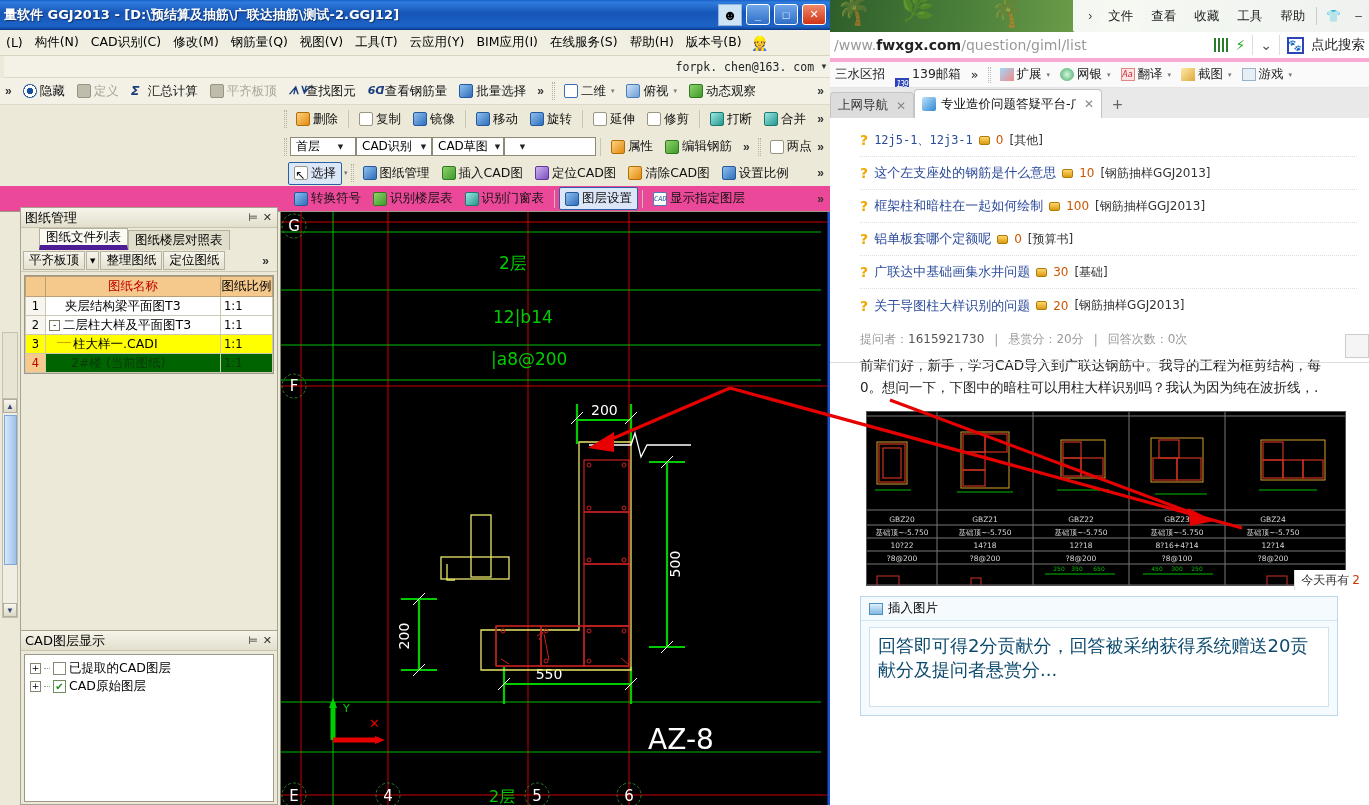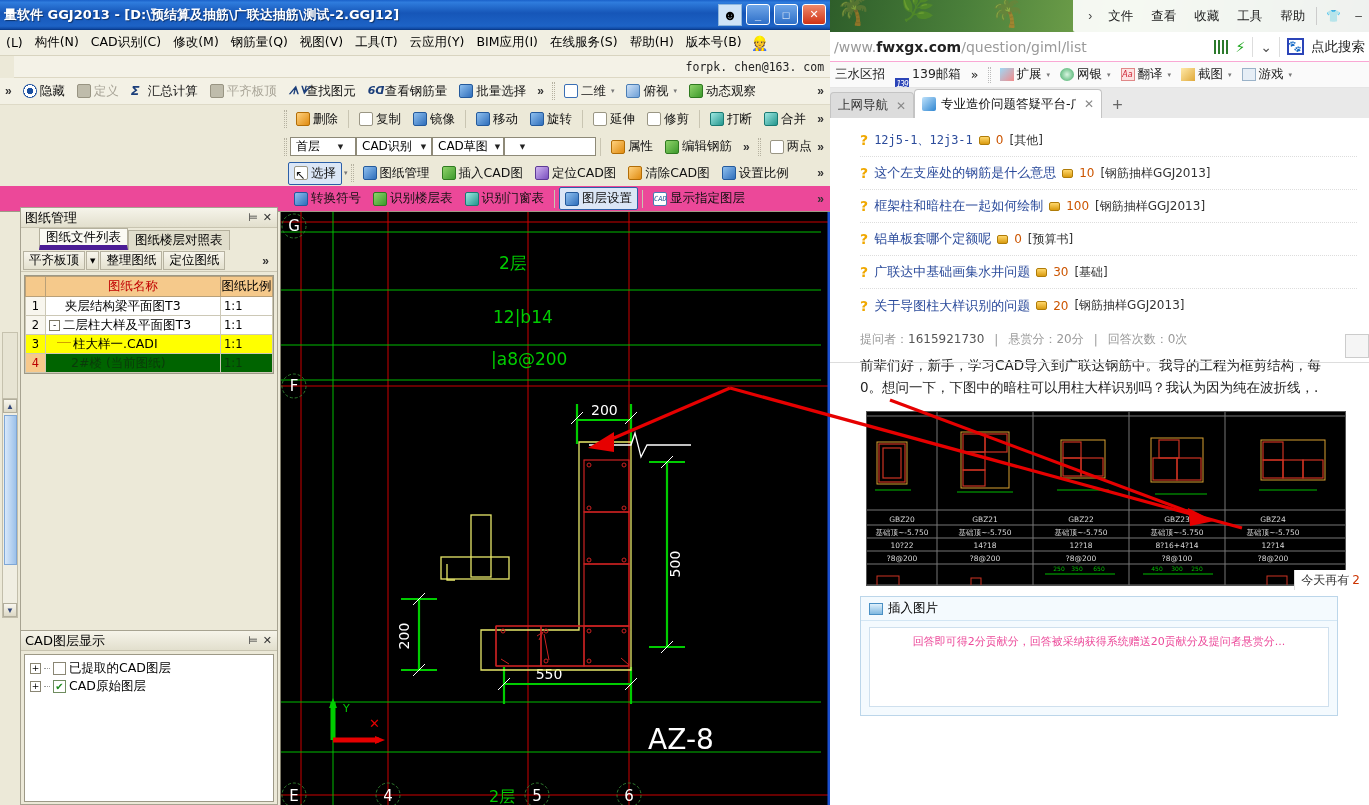--- a/index.html
+++ b/index.html
@@ -45,21 +45,21 @@
   .menubar {
     position: absolute; left: 0; top: 30px; width: 830px; height: 26px;
     background: #f1efe2; border-bottom: 1px solid #d8d4c0;
     display: flex; align-items: center; white-space: nowrap; overflow: hidden;
   }
   .menuitem { padding: 2px 6px; font-size: 12.5px; color: #000; font-family: "DejaVu Sans", sans-serif; }
   .helmet { font-size: 14px; margin-left: 4px; }
 
   
   .acctstrip {
-    position: absolute; left: 14px; top: 56px; width: 830px; height: 22px;
+    position: absolute; left: 4px; top: 56px; width: 830px; height: 22px;
     background: #f4f2e7; border-bottom: 1px solid #ddd8c4;
     display: flex; align-items: center; justify-content: flex-end;
     padding-right: 6px;
   }
   .acctstrip .mail { font-size: 11.5px; color: #222; font-family: "DejaVu Sans Mono", monospace; }
   .acctstrip .caret { margin-left: 6px; font-size: 8px; color: #333; }
 
   
   .tbrow {
     position: absolute; left: 0; width: 830px; height: 27px;
@@ -214,21 +214,21 @@
   .bmenu {
     position: absolute; right: 0; top: 0; height: 32px; display: flex; align-items: center;
     background: rgba(255,255,255,.93); padding-left: 8px; border-bottom-left-radius: 2px;
   }
   .bmenu .bm { padding: 0 9px; font-size: 12.5px; color: #222; font-family: "DejaVu Sans", sans-serif; }
   .bmenu .bdiv { width: 1px; height: 18px; background: #ccc; margin: 0 2px; }
   .bmenu .bic { padding: 0 7px; font-size: 12px; color: #444; }
 
   .urlbar {
     position: absolute; left: 0; top: 32px; width: 539px; height: 30px;
-    background: #fff; border-bottom: 1px solid #f9a8d4; display: flex; align-items: center;
+    background: #fff; border-bottom: 4px solid #f9a8d4; display: flex; align-items: center;
   }
   .urltext { font-size: 14px; color: #999; white-space: nowrap; padding-left: 4px;
              font-family: "DejaVu Sans", sans-serif; }
   .urltext b { color: #222; font-weight: bold; }
   .urlicons { margin-left: auto; display: flex; align-items: center; gap: 7px; padding-right: 4px; }
   .qr { width: 14px; height: 14px; background:
         repeating-linear-gradient(90deg,#2c7a2c 0 2px,#fff 2px 4px),
         repeating-linear-gradient(0deg,#2c7a2c 0 2px,transparent 2px 4px); }
   .bolt { color: #1fa61f; font-size: 14px; font-weight: bold; }
   .udiv { width: 1px; height: 20px; background: #ddd; }
@@ -305,22 +305,22 @@
   .answerbox {
     position: absolute; left: 30px; top: 585px; width: 478px; height: 120px;
     border: 1px solid #bcd6ea; background: #f4fafe;
   }
   .answerhead { display:flex; align-items:center; gap: 5px; height: 24px; padding: 0 8px;
                 border-bottom: 1px solid #d3e6f4; }
   .imgicon { width: 14px; height: 12px; background: linear-gradient(180deg,#dff0fb,#7fb8e0);
              border: 1px solid #4a90c4; }
   .answerhead .ahl { font-size: 12.5px; color: #000000; font-family: "DejaVu Sans", sans-serif; }
   .answerarea { margin: 6px 8px; height: 80px; background:#fff; border: 1px solid #cfe0ee;
-                padding: 6px 8px; font-size: 11px; color: #ec4899;
-                font-family: "DejaVu Sans", sans-serif; text-align: center; }
+                padding: 6px 8px; font-size: 18px; color: #0c4a6e;
+                font-family: "DejaVu Sans", sans-serif; }
 
   
   #arrow-overlay { position: absolute; left: 0; top: 0; width: 1369px; height: 805px; pointer-events: none; }
 </style>
 </head>
 <body>
 
 <div id="root">
 
   <div id="ggj">

